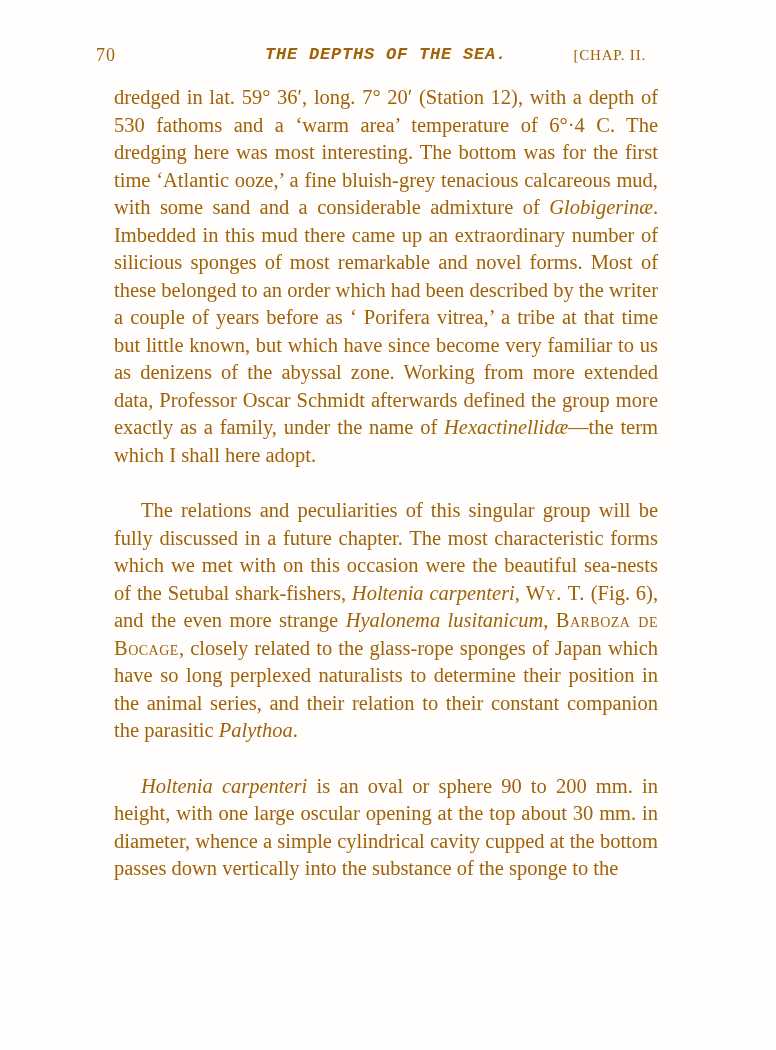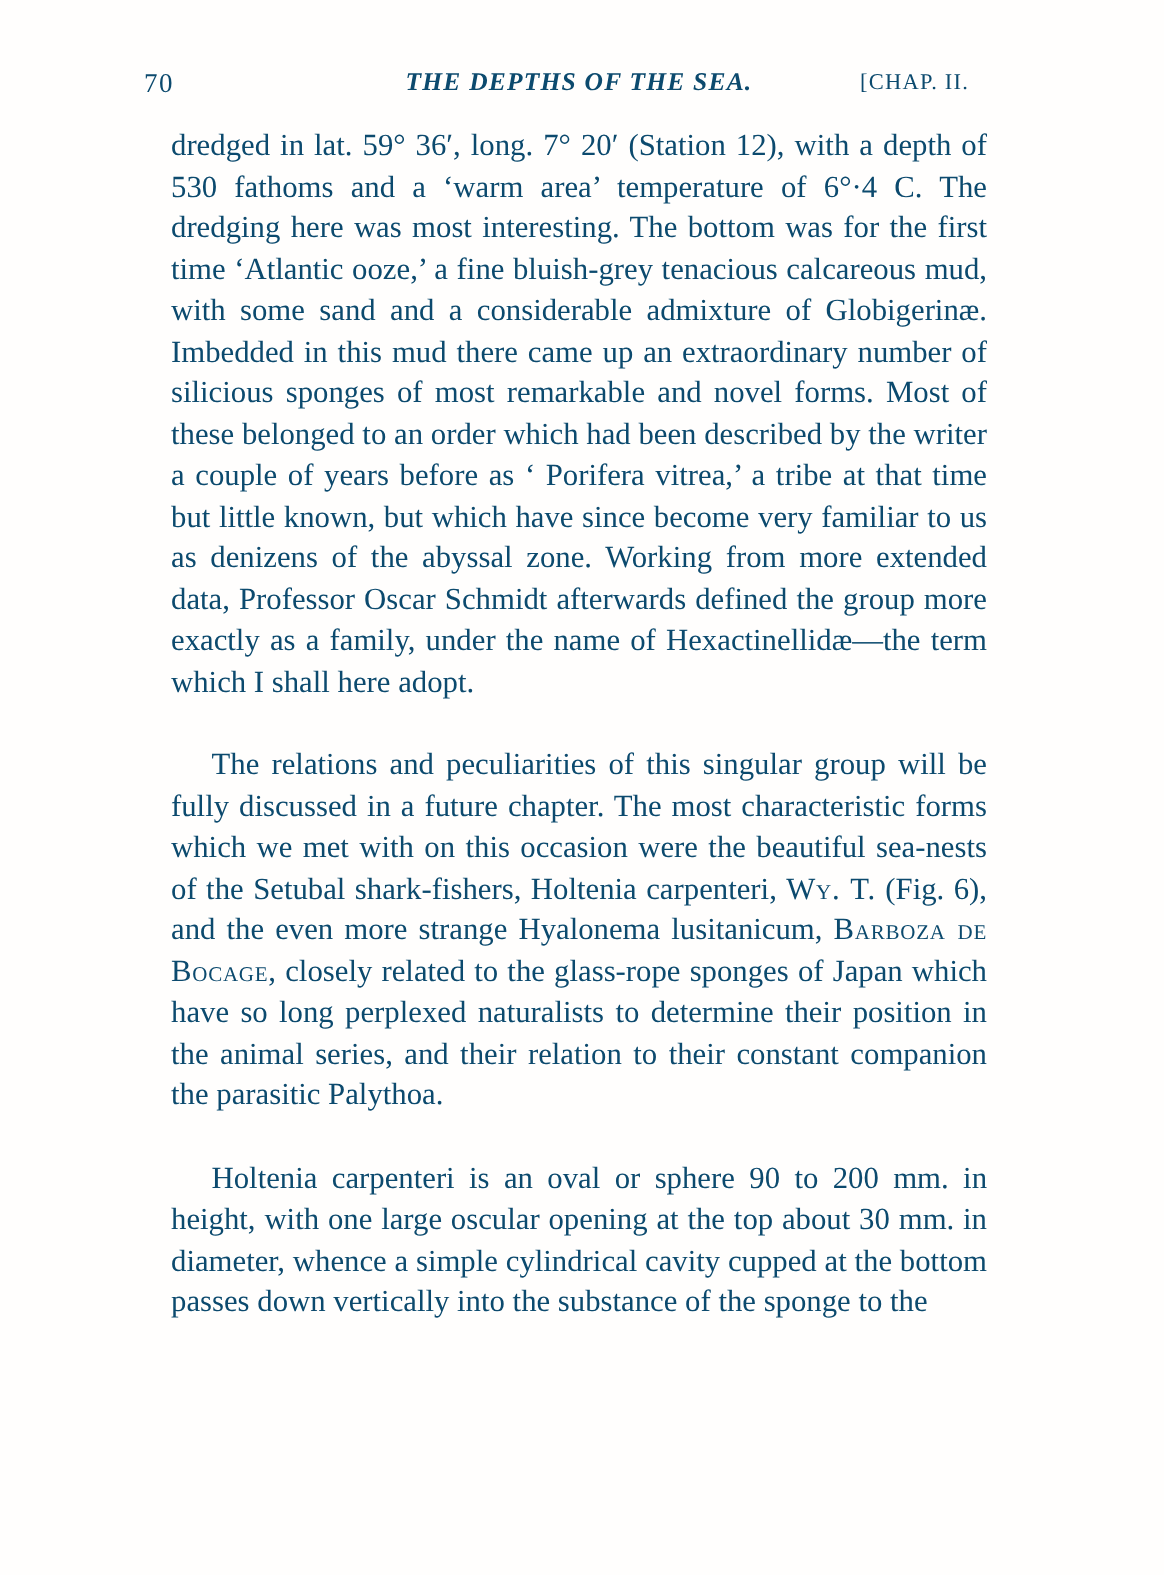--- a/index.html
+++ b/index.html
@@ -5,41 +5,42 @@
   html, body {
     margin: 0;
     padding: 0;
     background: #ffffff;
   }
   .page {
     position: relative;
     width: 776px;
     height: 1050px;
     background: #fffefd;
-    color: #0c4a6e;
+    color: #a16207;
     font-family: "Liberation Serif", "DejaVu Serif", serif;
     overflow: hidden;
   }
   .page-number {
     position: absolute;
     left: 96px;
     top: 45px;
     font-size: 18px;
     letter-spacing: 1px;
   }
   .running-title {
     position: absolute;
     left: 114px;
     top: 45px;
     width: 544px;
     text-align: center;
     font-style: italic;
     font-weight: bold;
     font-size: 17px;
     letter-spacing: 0.8px;
+    font-family: Liberation Mono, monospace;
   }
   .chapter-label {
     position: absolute;
     right: 130px;
     top: 47px;
     font-size: 15px;
     letter-spacing: 0.8px;
   }
   .page-body {
     position: absolute;
@@ -52,21 +53,21 @@
     text-justify: inter-word;
   }
   .para {
     margin: 0;
   }
   .para.indent {
     text-indent: 27px;
     margin-top: 28px;
   }
   .seg-normal { font-style: normal; }
-  .seg-italic { }
+  .seg-italic { font-style: italic; }
   .seg-smallcaps { font-variant: small-caps; letter-spacing: 0.5px; }
 </style>
 </head>
 <body>
 
 <div class="page">
   <div class="page-number">70</div>
   <div class="running-title">THE DEPTHS OF THE SEA.</div>
   <div class="chapter-label">[CHAP. II.</div>
   <div class="page-body">

